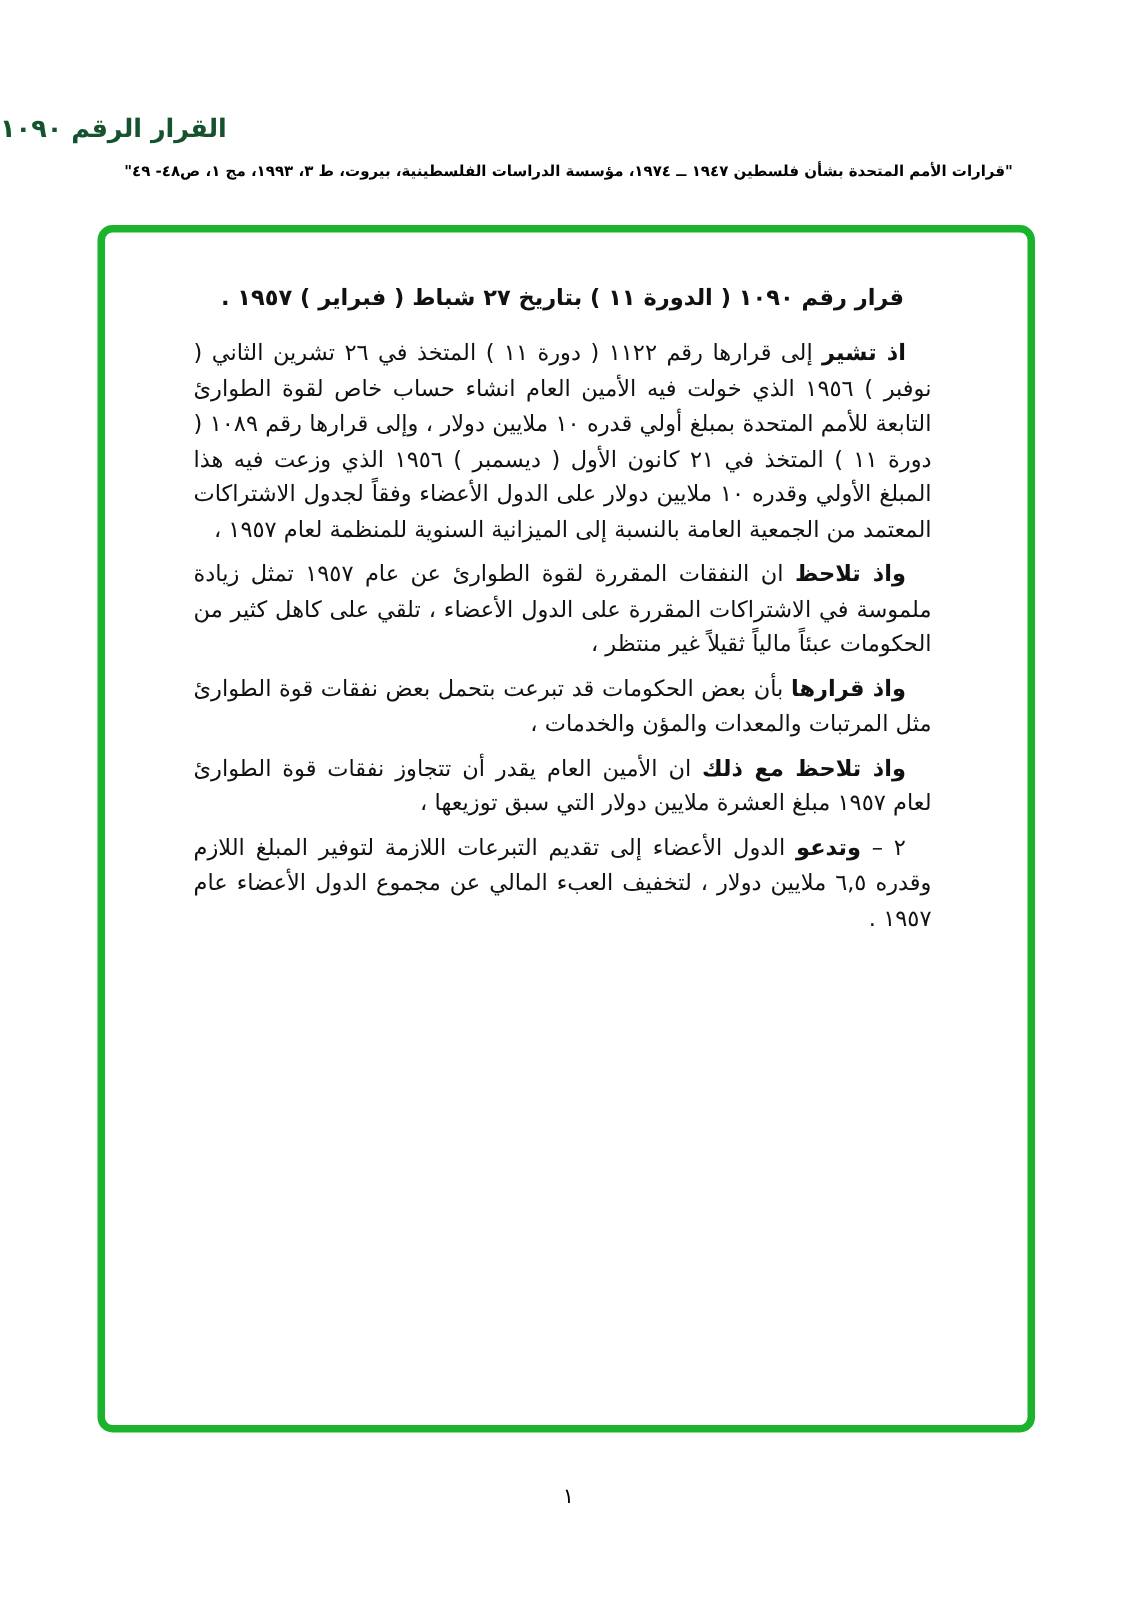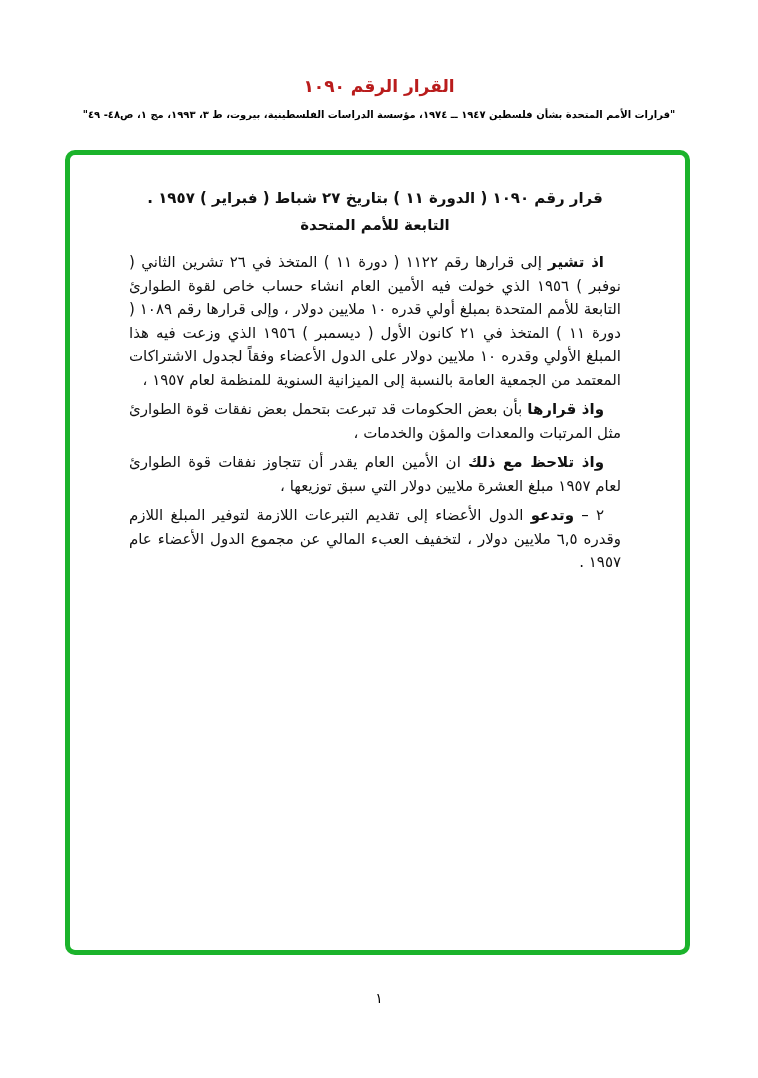--- a/index.html
+++ b/index.html
@@ -12,25 +12,25 @@
     height: 1078px;
     position: relative;
     font-family: "DejaVu Sans", sans-serif;
     color: #111111;
   }
   .page-title {
     position: absolute;
     top: 76px;
     left: 0;
     right: 0;
-    text-align: center;
+    text-align: left;
     direction: rtl;
     font-size: 17px;
     font-weight: bold;
-    color: #b91c1c;
+    color: #14532d;
   }
   .source-citation {
     position: absolute;
     top: 109px;
     left: 0;
     right: 0;
     text-align: center;
     direction: rtl;
     font-size: 10px;
     font-weight: bold;
@@ -96,30 +96,34 @@
 
 <div class="page-title">القرار الرقم ١٠٩٠</div>
 
 <div class="source-citation">"قرارات الأمم المتحدة بشأن فلسطين ١٩٤٧ ــ ١٩٧٤، مؤسسة الدراسات الفلسطينية، بيروت، ط ٣، ١٩٩٣، مج ١، ص٤٨- ٤٩"</div>
 
 <div class="resolution-box">
   <div class="resolution-content">
 
     <div class="resolution-heading">
       <div>قرار رقم ١٠٩٠ ( الدورة ١١ ) بتاريخ ٢٧ شباط ( فبراير ) ١٩٥٧ .</div>
-      <div>التابعة للأمم المتحدة</div>
     </div>
 
 
     <p class="para">
       <span class="para-number"></span>
       <span class="para-lead">اذ تشير</span>
       <span class="para-rest">إلى قرارها رقم ١١٢٢ ( دورة ١١ ) المتخذ في ٢٦ تشرين الثاني ( نوفبر ) ١٩٥٦ الذي خولت فيه الأمين العام انشاء حساب خاص لقوة الطوارئ التابعة للأمم المتحدة بمبلغ أولي قدره ١٠ ملايين دولار ، وإلى قرارها رقم ١٠٨٩ ( دورة ١١ ) المتخذ في ٢١ كانون الأول ( ديسمبر ) ١٩٥٦ الذي وزعت فيه هذا المبلغ الأولي وقدره ١٠ ملايين دولار على الدول الأعضاء وفقاً لجدول الاشتراكات المعتمد من الجمعية العامة بالنسبة إلى الميزانية السنوية للمنظمة لعام ١٩٥٧ ،</span>
     </p>
 
+    <p class="para">
+      <span class="para-number"></span>
+      <span class="para-lead">واذ تلاحظ</span>
+      <span class="para-rest">ان النفقات المقررة لقوة الطوارئ عن عام ١٩٥٧ تمثل زيادة ملموسة في الاشتراكات المقررة على الدول الأعضاء ، تلقي على كاهل كثير من الحكومات عبئاً مالياً ثقيلاً غير منتظر ،</span>
+    </p>
 
     <p class="para">
       <span class="para-number"></span>
       <span class="para-lead">واذ قرارها</span>
       <span class="para-rest">بأن بعض الحكومات قد تبرعت بتحمل بعض نفقات قوة الطوارئ مثل المرتبات والمعدات والمؤن والخدمات ،</span>
     </p>
 
     <p class="para">
       <span class="para-number"></span>
       <span class="para-lead">واذ تلاحظ مع ذلك</span>

